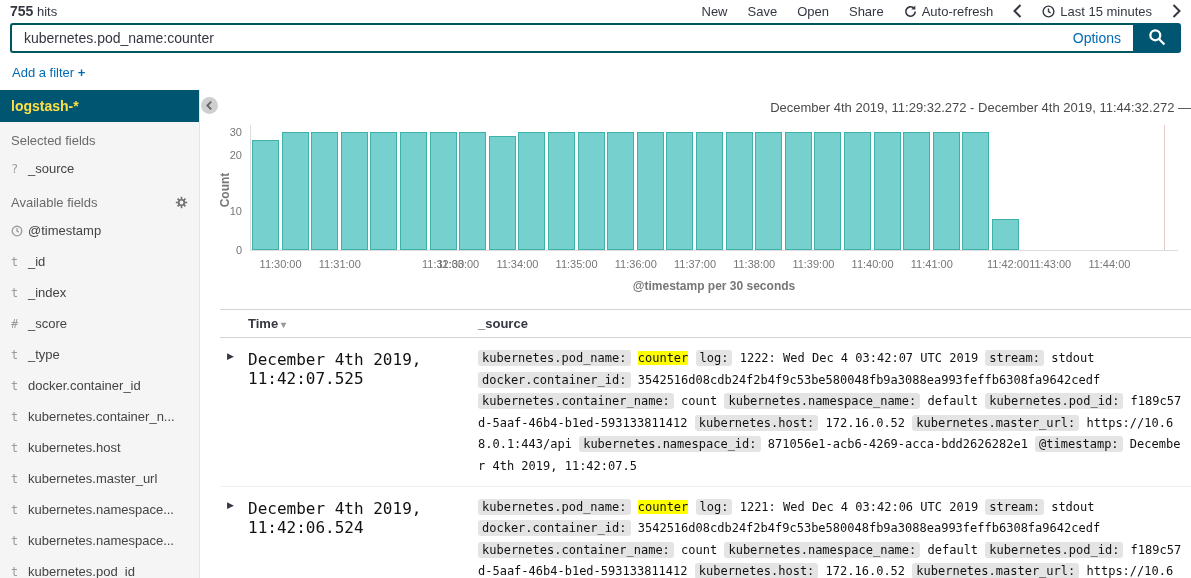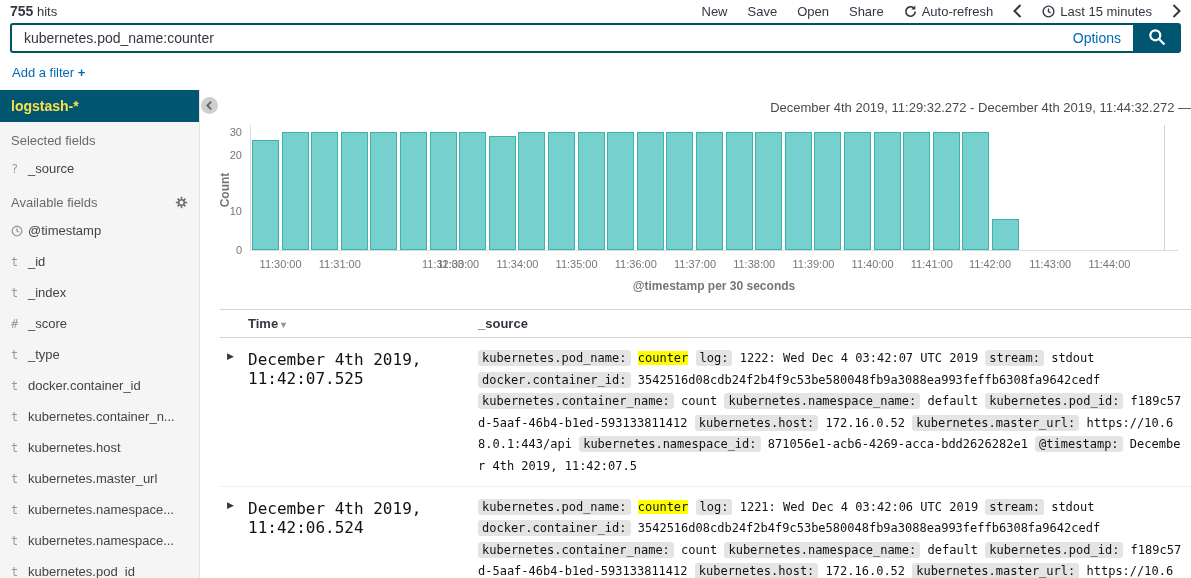--- a/index.html
+++ b/index.html
@@ -275,21 +275,21 @@
           <div class="xtick" style="left: 144px; margin-left: 48px;">11:32:00</div>
           <div class="xtick" style="left: 207.2px;">11:33:00</div>
           <div class="xtick" style="left: 266.4px;">11:34:00</div>
           <div class="xtick" style="left: 325.6px;">11:35:00</div>
           <div class="xtick" style="left: 384.8px;">11:36:00</div>
           <div class="xtick" style="left: 444px;">11:37:00</div>
           <div class="xtick" style="left: 503.2px;">11:38:00</div>
           <div class="xtick" style="left: 562.4px;">11:39:00</div>
           <div class="xtick" style="left: 621.6px;">11:40:00</div>
           <div class="xtick" style="left: 680.8px;">11:41:00</div>
-          <div class="xtick" style="left: 739px;">11:42:00</div>
+          <div class="xtick" style="left: 757px;">11:42:00</div>
           <div class="xtick" style="left: 799.2px;">11:43:00</div>
           <div class="xtick" style="left: 858.4px;">11:44:00</div>
           <div class="now-line" style="left: 913px;"></div>
         </div>
     </div>
     <div class="xaxis-title">@timestamp per 30 seconds</div>
 
     <div class="doc-table">
       <div class="doc-header">
         <span class="th-spacer"></span>

